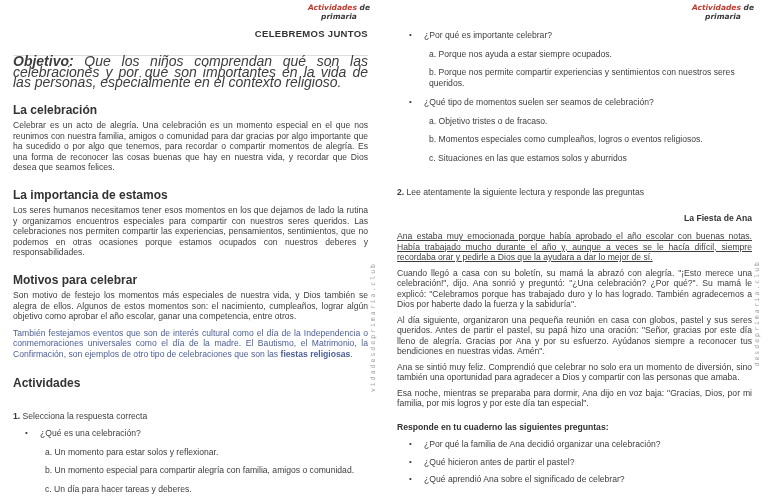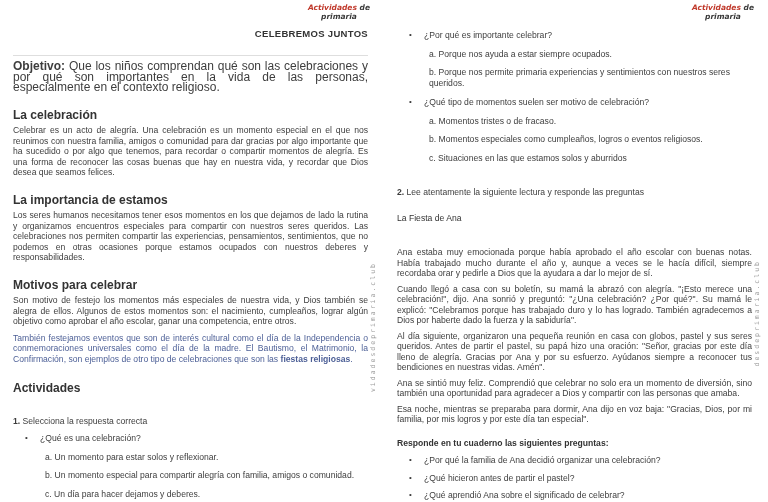--- a/index.html
+++ b/index.html
@@ -13,44 +13,44 @@
 
   
   .logo{position:absolute;top:3px;right:14px;text-align:center;
         font-style:italic;font-weight:bold;font-size:7.5px;line-height:9px;
         font-family:"DejaVu Sans", sans-serif;color:#3a3a3a;}
   .logo .red{color:#c0392b;}
 
   
   .doc-title{margin:0;text-align:right;font-size:9.5px;font-weight:bold;
              color:#333;letter-spacing:.3px;line-height:11px;}
-  .objective{margin-top:16px;border-top:1px solid #dedede;padding-top:5px;
-             font-size:12px;line-height:10.5px;text-align:justify;}
+  .objective{margin-top:16px;border-top:1px solid #dedede;
+             font-style:italic;font-size:14px;line-height:10.5px;text-align:justify;}
   .objective .lbl{font-weight:bold;}
   h2.sec{margin:17px 0 0;font-size:12px;line-height:10.5px;font-weight:bold;color:#333;}
   h2.big-gap{margin-top:19px;}
   p.body{margin:5px 0 0;font-size:8.6px;line-height:10.5px;text-align:justify;}
   p.blue{color:#4c5f96;margin-top:6px;}
   p.blue b{color:#4c5f96;}
   .numbered{margin:22px 0 0;font-size:8.6px;line-height:10.5px;}
   .numbered b{font-weight:bold;}
 
   
   .quiz{margin-top:7px;font-size:8.6px;line-height:10.5px;}
   .quiz-q{display:flex;margin-left:12px;}
   .bullet{flex:0 0 15px;font-size:8px;}
   .quiz-opts{padding-left:24px;margin-top:0;}
   .quiz-opts .opt{margin:8px;line-height:10.5px;}
   .page2 .quiz-opts{margin-top:7px;}
   .quiz2{margin-top:9px;}
   .lead-space{margin-top:24px;}
 
-  .story-title{margin:15px 0 0;text-align:left;font-weight:normal;font-size:8.6px;line-height:10.5px;color:#333;}
+  .story-title{margin:15px 0 0;text-align:right;font-weight:bold;font-size:8.6px;line-height:10.5px;color:#333;}
   .story p{margin:5px 0 0;}
-  .story p:first-of-type{margin-top:24px;}
+  .story p:first-of-type{margin-top:8px;text-decoration:underline;}
   .respond{margin:13px 0 0;font-size:8.6px;line-height:10.5px;font-weight:bold;color:#333;}
   .rq-list{margin-top:7px;font-size:8.6px;line-height:10.5px;}
   .rq{display:flex;margin-left:12px;margin-top:7px;}
 
   
   .watermark{position:absolute;writing-mode:vertical-rl;transform:rotate(180deg);
              font-size:6.5px;letter-spacing:2px;color:#9a9a9a;
              font-family:"DejaVu Sans Mono", monospace;}
   .wm1{right:7px;bottom:2px;}
   .wm2{right:7px;bottom:28px;}
@@ -87,21 +87,21 @@
       <p class="numbered"><b>1.</b><span> Selecciona la respuesta correcta</span></p>
 
       <div class="quiz">
         <div class="quiz-q">
           <span class="bullet">•</span>
           <span>¿Qué es una celebración?</span>
         </div>
         <div class="quiz-opts">
           <p class="opt">a. Un momento para estar solos y reflexionar.</p>
           <p class="opt">b. Un momento especial para compartir alegría con familia, amigos o comunidad.</p>
-          <p class="opt">c. Un día para hacer dejamos y deberes.</p>
+          <p class="opt">c. Un día para hacer tareas y deberes.</p>
         </div>
       </div>
     </div>
 
     <div class="watermark wm1">vidadesdeprimaria.club</div>
   </div>
 
   <div class="page page2">
     <div class="logo">
       <div><span class="red">Actividades</span> <span>de</span></div>
@@ -110,31 +110,31 @@
 
     <div class="page-inner">
 
       <div class="quiz" style="margin-top:0">
         <div class="quiz-q">
           <span class="bullet">•</span>
           <span>¿Por qué es importante celebrar?</span>
         </div>
         <div class="quiz-opts">
           <p class="opt">a. Porque nos ayuda a estar siempre ocupados.</p>
-          <p class="opt">b. Porque nos permite primaria experiencias y sentimientos con nuestros seres queridos.</p>
+          <p class="opt">b. Porque nos permite compartir experiencias y sentimientos con nuestros seres queridos.</p>
         </div>
       </div>
 
       <div class="quiz quiz2">
         <div class="quiz-q">
           <span class="bullet">•</span>
-          <span>¿Qué tipo de momentos suelen ser motivo de celebración?</span>
+          <span>¿Qué tipo de momentos suelen ser seamos de celebración?</span>
         </div>
         <div class="quiz-opts">
-          <p class="opt">a. Momentos tristes o de fracaso.</p>
+          <p class="opt">a. Objetivo tristes o de fracaso.</p>
           <p class="opt">b. Momentos especiales como cumpleaños, logros o eventos religiosos.</p>
           <p class="opt">c. Situaciones en las que estamos solos y aburridos</p>
         </div>
       </div>
 
       <p class="numbered lead-space"><b>2.</b><span> Lee atentamente la siguiente lectura y responde las preguntas</span></p>
 
       <h3 class="story-title">La Fiesta de Ana</h3>
 
       <div class="story">

